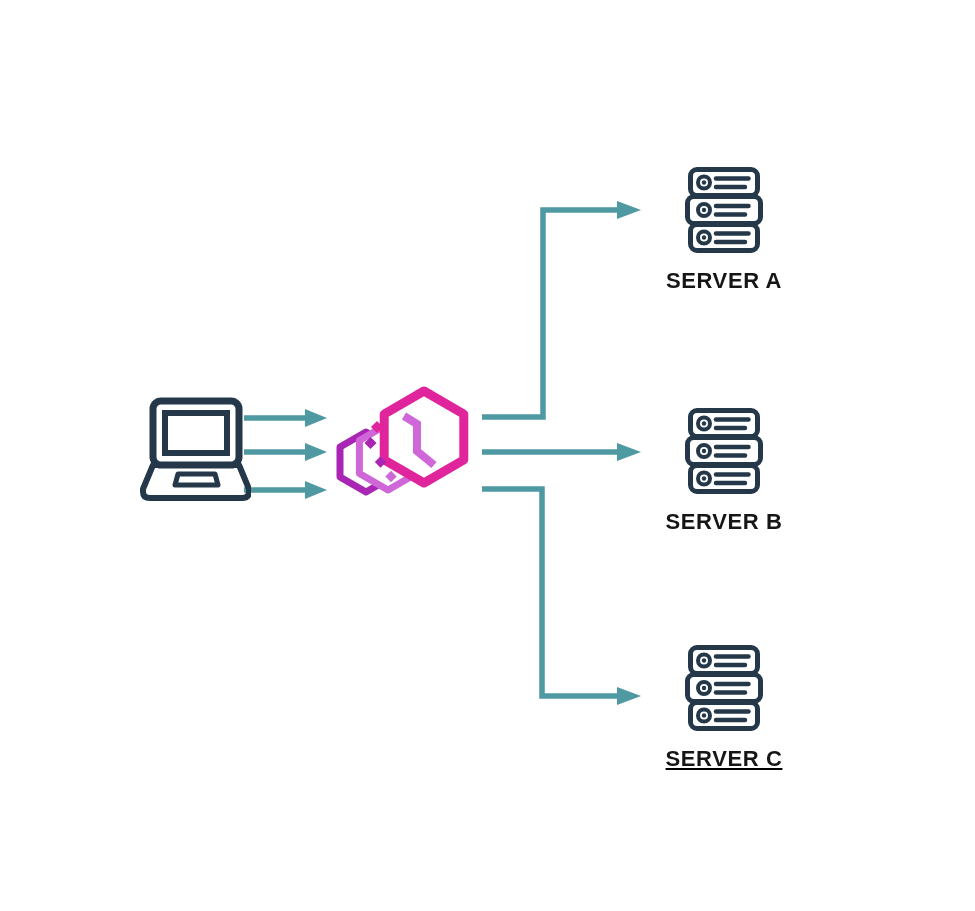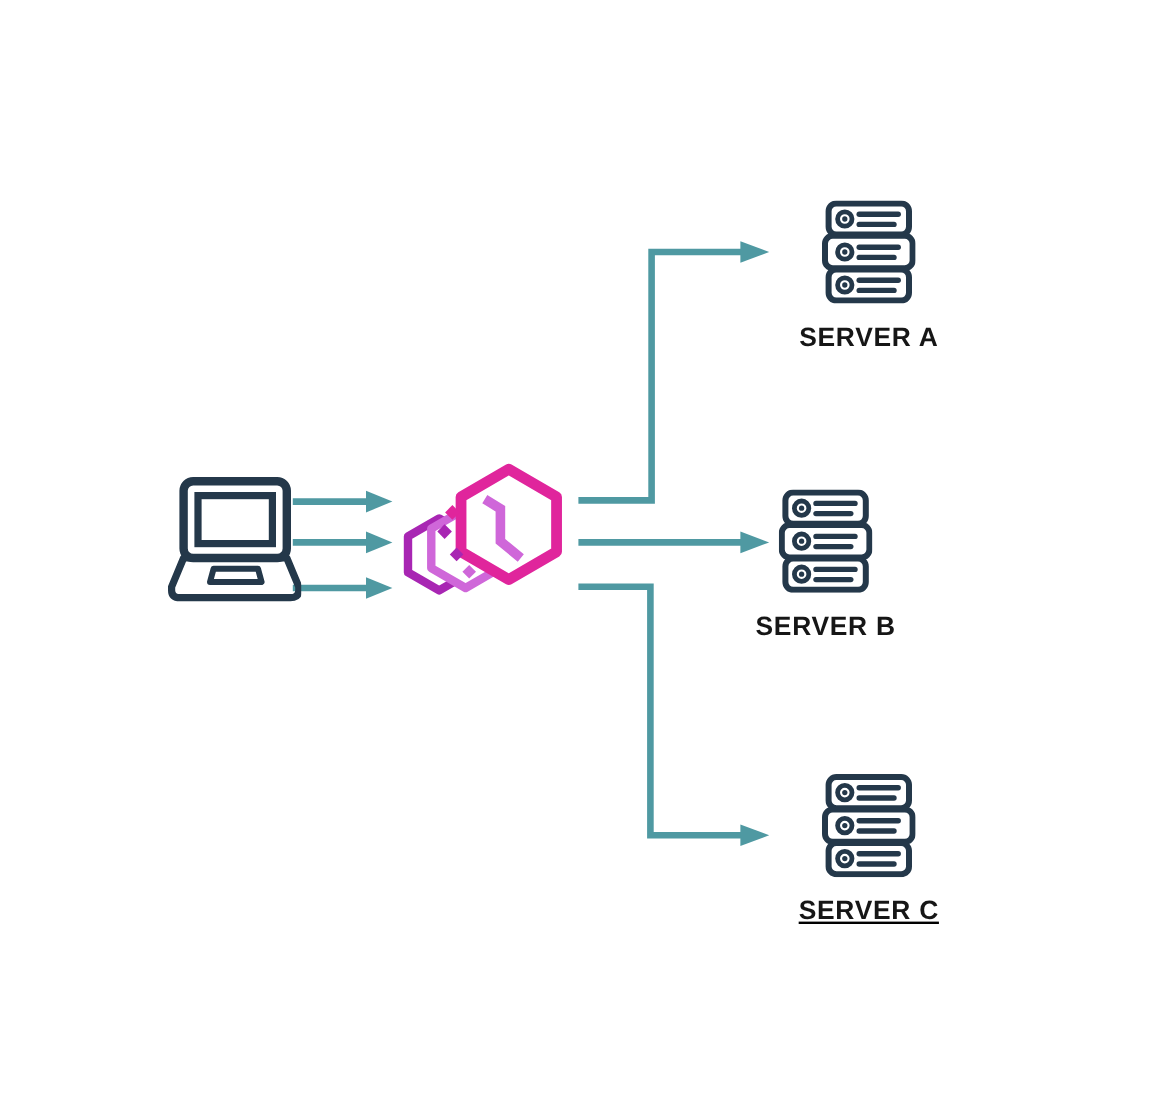--- a/index.html
+++ b/index.html
@@ -57,21 +57,21 @@
   .server svg { display: block; margin: 0 auto; }
   .server-label {
     margin-top: 15px;
     font-size: 22px;
     font-weight: bold;
     letter-spacing: 0.6px;
     color: var(--label, #161616);
     white-space: nowrap;
   }
   .server-a { left: 654px; top: 167px; }
-  .server-b { left: 618px; top: 408px; }
+  .server-b { left: 654px; top: 408px; }
   .server-c { left: 654px; top: 645px; text-decoration: underline; }
 </style>
 </head>
 <body>
 
 <div class="canvas">
 
   <svg class="flow" viewBox="0 0 975 911" aria-hidden="true">
 
     <g>

